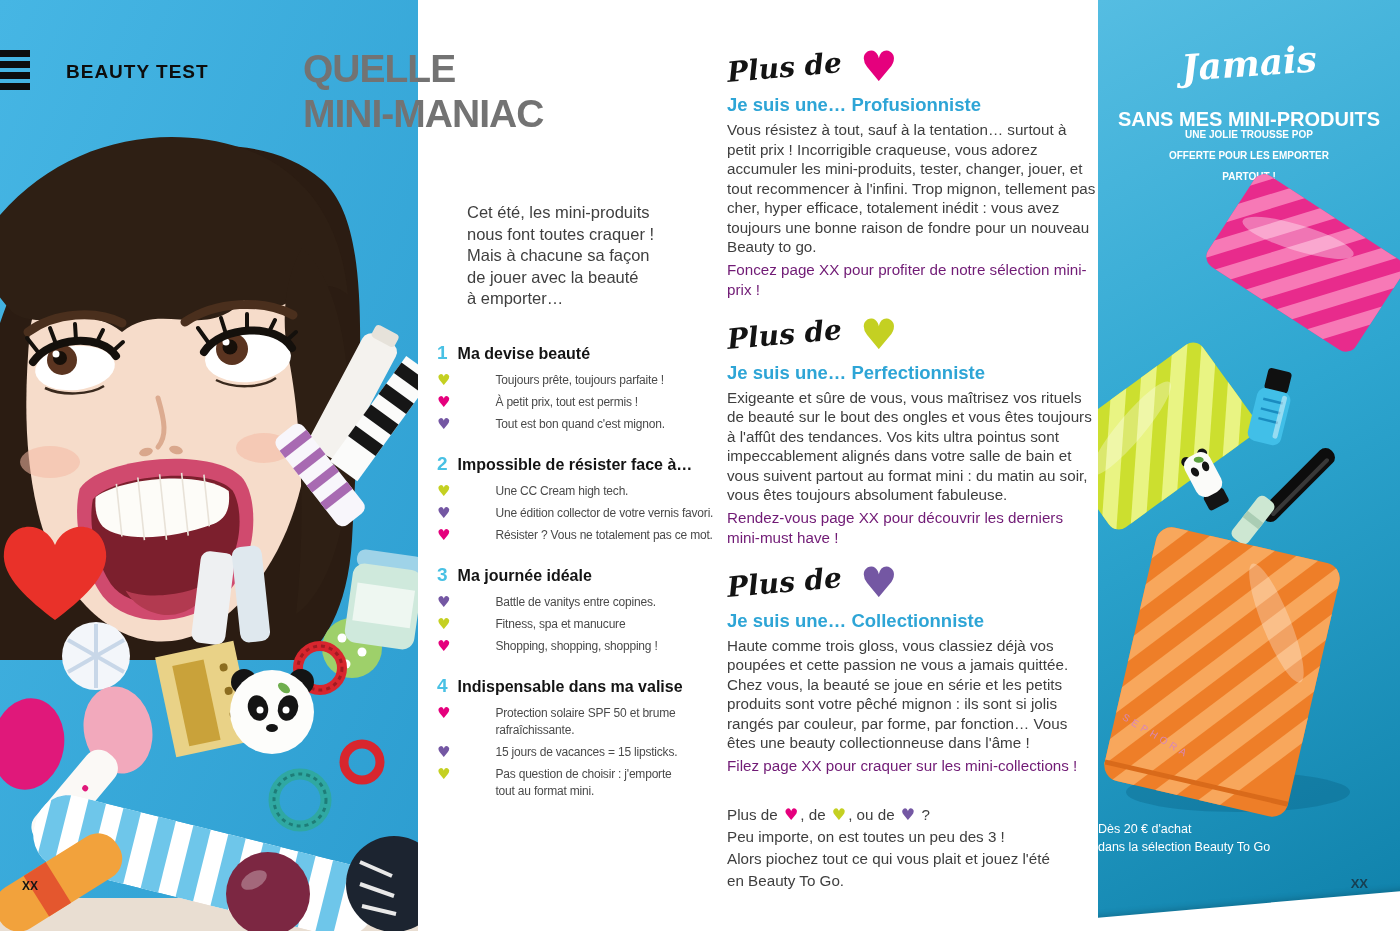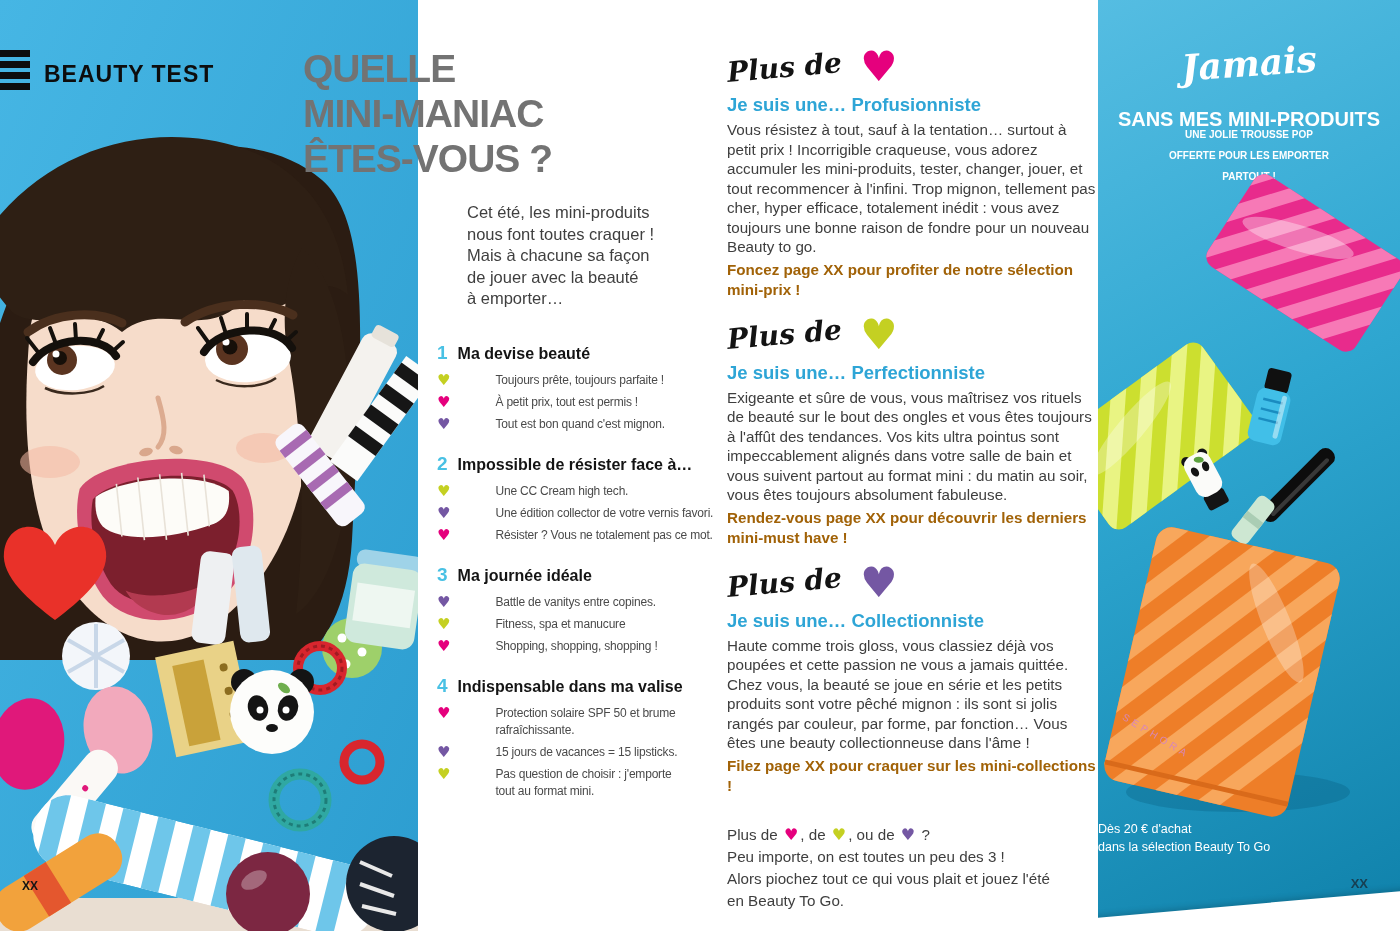--- a/index.html
+++ b/index.html
@@ -4,21 +4,21 @@
 <style>
   html,body{margin:0;padding:0;background:#777;}
   .page{position:relative;width:1400px;height:931px;background:#ffffff;overflow:hidden;
         font-family:"Liberation Sans",sans-serif;}
 
   
   .photo-panel{position:absolute;left:0;top:0;width:418px;height:931px;overflow:hidden;}
   .photo-panel svg{position:absolute;left:0;top:0;}
   .menu-icon{position:absolute;left:0;top:50px;}
   .menu-icon .bar{width:30px;height:7px;background:#0d0d0d;margin-bottom:4px;}
-  .brand{position:absolute;left:44px;top:61px;font-size:23px;font-weight:bold;
+  .brand{position:absolute;left:66px;top:61px;font-size:19px;font-weight:bold;
          letter-spacing:1px;color:#0d0d0d;}
   .page-num-left{position:absolute;left:22px;top:879px;font-size:12px;font-weight:bold;color:#141414;}
 
   
   .main-title{position:absolute;left:303px;top:46px;font-size:39px;line-height:45px;
               font-weight:800;letter-spacing:-1px;color:#737373;z-index:5;}
   .intro{position:absolute;left:467px;top:202px;font-size:16.5px;line-height:21.5px;
          color:#3f3f3f;white-space:pre-line;}
 
   
@@ -35,21 +35,21 @@
 
   
   .results{position:absolute;left:727px;top:44px;width:372px;}
   .r-sec{margin-bottom:12px;}
   .script-row{display:flex;align-items:center;gap:18px;height:46px;margin-bottom:4px;}
   .script{font-family:"DejaVu Serif",serif;font-style:italic;font-weight:bold;
           font-size:28px;color:#131313;transform:rotate(-5deg);}
   .big-heart{font-size:42px;line-height:42px;}
   .r-head{font-size:18.5px;font-weight:bold;color:#2ea5d6;margin:2px 0 4px 0;}
   .r-body{font-size:15.2px;line-height:19.5px;color:#3e3e3e;}
-  .r-cta{font-size:15.2px;line-height:20px;font-weight:bold;color:#a16207;margin-top:3px;cursor:pointer;}
+  .r-cta{font-size:15.2px;line-height:20px;font-weight:normal;color:#701a75;margin-top:3px;cursor:pointer;}
   .finale{margin-top:28px;font-size:15.2px;line-height:22px;color:#3e3e3e;}
   .finale .heart{font-size:16px;margin:0 2px;}
   .finale-lines{white-space:pre-line;}
 
   
   .offer-panel{position:absolute;left:1098px;top:0;width:302px;height:931px;overflow:hidden;
                background:linear-gradient(152deg,#55bde2 0%,#2ea6d0 45%,#0f81aa 100%);}
   .jamais{position:absolute;top:42px;width:100%;text-align:center;
           font-family:"DejaVu Serif",serif;font-style:italic;font-weight:bold;
           font-size:36px;color:#ffffff;transform:rotate(-4deg);}
@@ -222,21 +222,20 @@
         <div class="bar"></div>
         <div class="bar"></div>
     </div>
     <div class="brand">BEAUTY TEST</div>
     <div class="page-num-left">XX</div>
   </div>
 
   <div class="main-title">
     <div>QUELLE</div>
     <div>MINI-MANIAC</div>
-    <div>ÊTES-VOUS ?</div>
   </div>
   <div class="intro">Cet été, les mini-produits
 nous font toutes craquer !
 Mais à chacune sa façon
 de jouer avec la beauté
 à emporter…</div>
 
   <div class="quiz">
 
     <div class="q">

